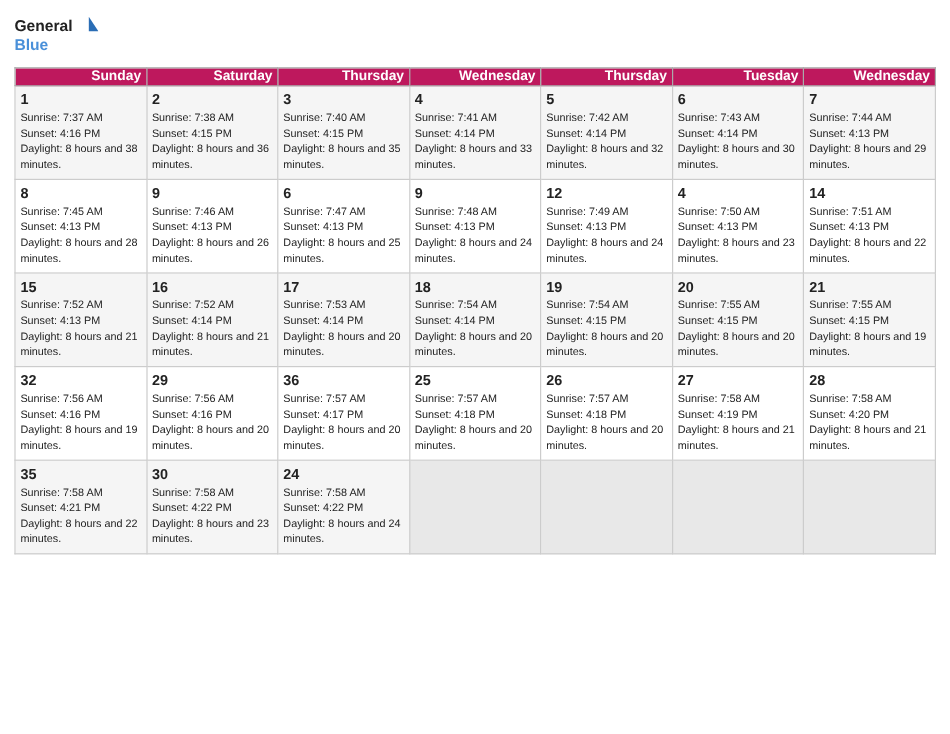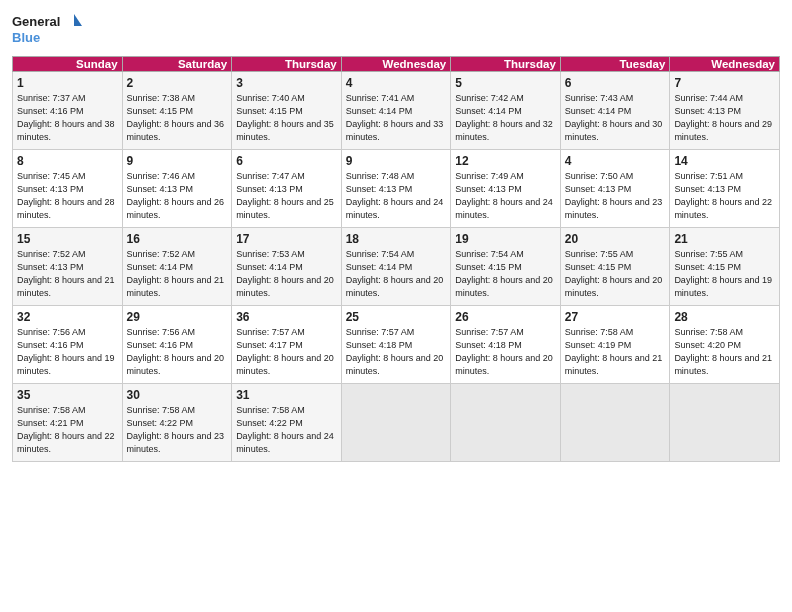--- a/index.html
+++ b/index.html
@@ -232,21 +232,21 @@
         <tr>
           <td>
             <span class="day-num">35</span>
             <div class="day-info">Sunrise: 7:58 AM<br>Sunset: 4:21 PM<br>Daylight: 8 hours and 22 minutes.</div>
           </td>
           <td>
             <span class="day-num">30</span>
             <div class="day-info">Sunrise: 7:58 AM<br>Sunset: 4:22 PM<br>Daylight: 8 hours and 23 minutes.</div>
           </td>
           <td>
-            <span class="day-num">31</span>
+            <span class="day-num">24</span>
             <div class="day-info">Sunrise: 7:58 AM<br>Sunset: 4:22 PM<br>Daylight: 8 hours and 24 minutes.</div>
           </td>
           <td class="empty"></td>
           <td class="empty"></td>
           <td class="empty"></td>
           <td class="empty"></td>
         </tr>
       </tbody>
   </table>
 </div>

